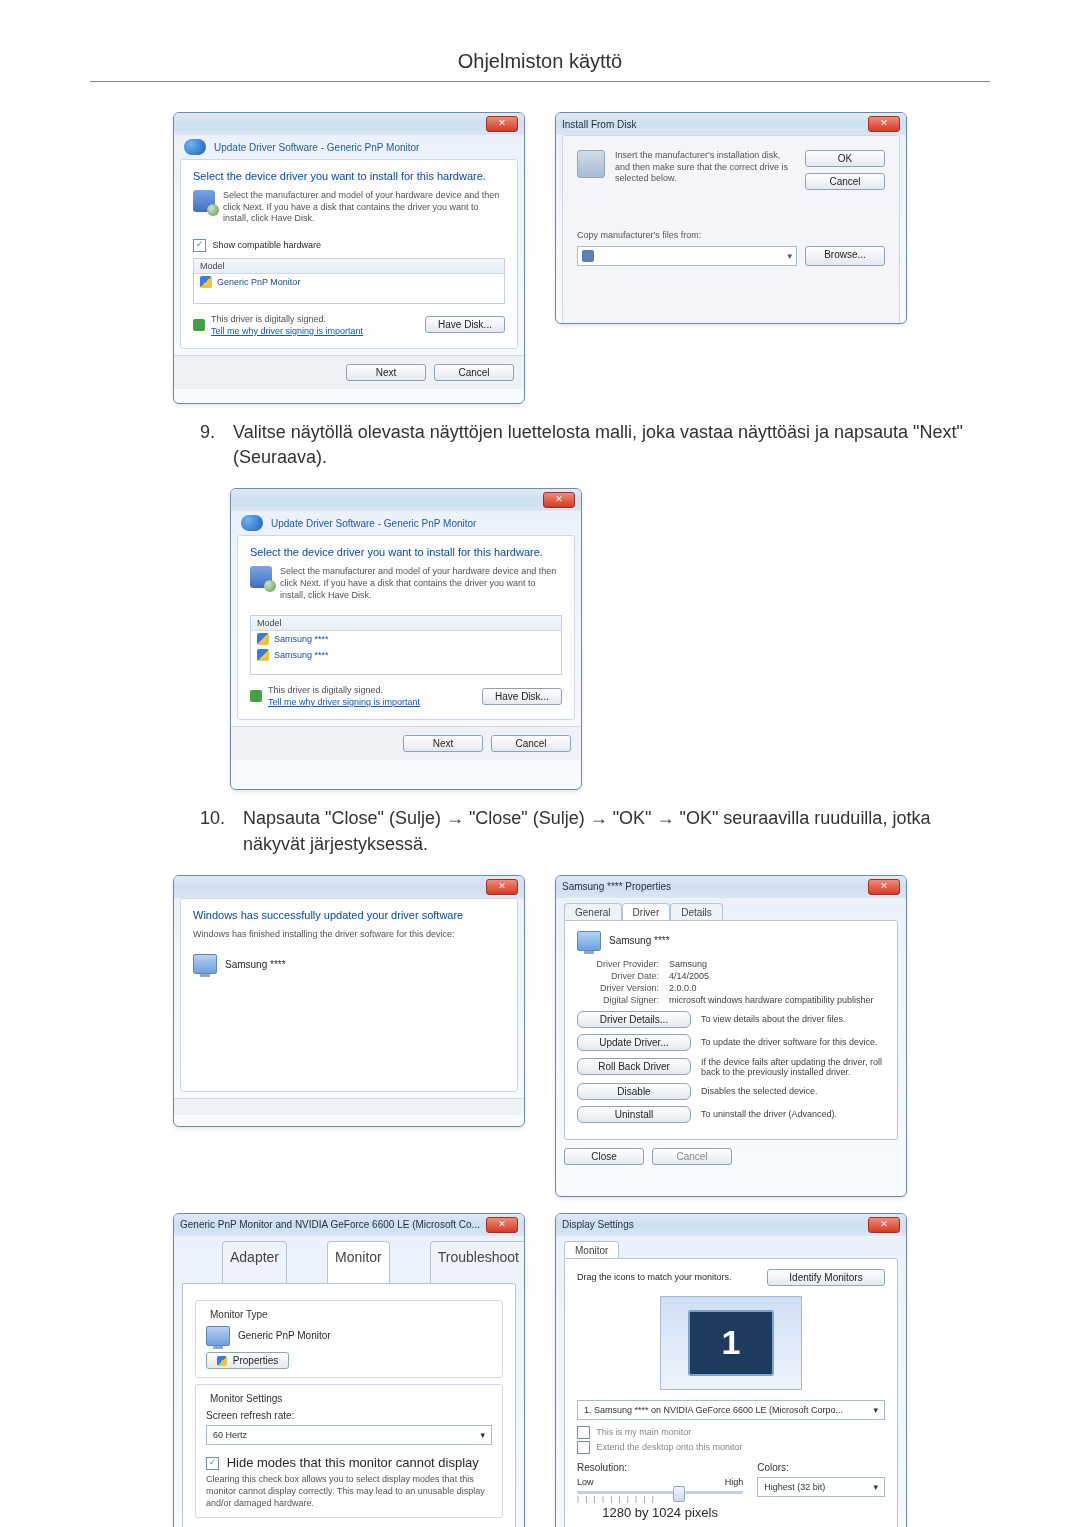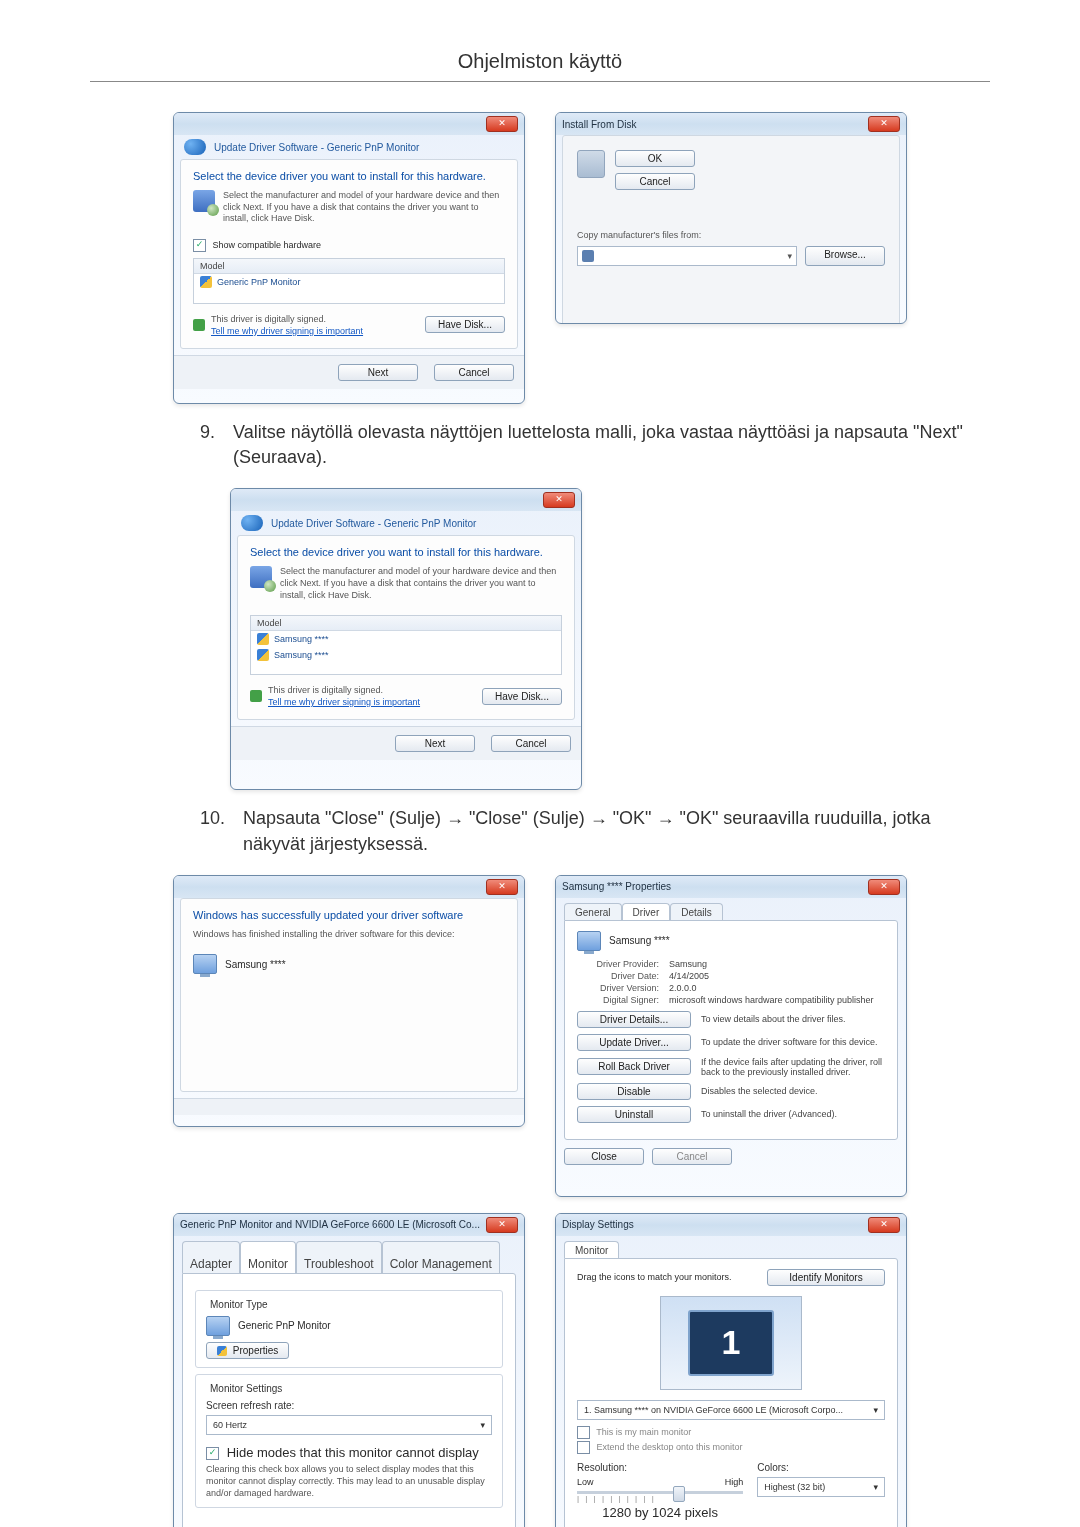--- a/index.html
+++ b/index.html
@@ -165,21 +165,21 @@
     font-size:10px;padding:3px 10px 2px;border:1px solid #b6c3d3;
     border-bottom:none;background:#eef3f9;border-radius:4px 4px 0 0;color:#444;
   }
   .tab.active{background:#fff;position:relative;z-index:2;}
   .tab-body{
     border:1px solid #b6c3d3;background:#fff;padding:10px 12px;
     border-radius:0 3px 3px 3px;
   }
   .kv{display:flex;gap:10px;font-size:9px;color:#444;margin:2px 0;}
   .kv .k{width:82px;text-align:right;color:#555;}
-  .btn-wide{min-width:92px;}
+  .btn-wide{min-width:92px;border-radius:6px;}
   .btn-desc{font-size:9px;color:#444;}
   .btn-desc-row{display:flex;gap:10px;align-items:center;margin:6px 0;}
 
   
   .disp{width:350px;}
   .identify-btn{min-width:96px;}
   .mon-preview{
     margin:10px auto;width:140px;height:92px;
     background:linear-gradient(#cfe0f4,#eef4fb);border:1px solid #aab9cb;
     display:flex;align-items:center;justify-content:center;
@@ -197,29 +197,29 @@
   }
   .slider-ticks{font-size:8px;color:#888;letter-spacing:2px;}
   .fieldset-title{font-size:10px;color:#333;margin-bottom:4px;}
   .groupbox{border:1px solid #cfd7e2;border-radius:3px;padding:8px 10px;margin:6px 0;}
   .groupbox .legend{font-size:10px;color:#333;margin:-14px 0 6px 0;background:#fff;display:inline-block;padding:0 4px;}
   .select{
     border:1px solid #aab9cb;background:#fff;height:18px;font-size:9px;
     display:flex;align-items:center;padding:0 6px;justify-content:space-between;color:#333;
   }
   .win .footer-row{
-    display:flex;gap:16px;justify-content:flex-end;
+    display:flex;gap:8px;justify-content:flex-end;
     padding:8px 10px;background:#eef2f7;border-top:1px solid #d0d9e4;
   }
   .win.prop .titlebar, .win.disp .titlebar { font-size:10px; }
   .muted{color:#888;}
   .text-input .floppy-mini{width:12px;height:12px;background:#5b7fb0;border-radius:2px;margin-right:4px;flex:0 0 12px;}
 
   
-  .adapter .tab{font-size:12px;padding:15px 7px 2px;}
+  .adapter .tab{font-size:14px;padding:7px 7px 2px;margin-left:40px;}
 </style>
 </head>
 <body>
 
 <div class="page">
 
   <div class="page-title">Ohjelmiston käyttö</div>
 
   <div class="row">
 
@@ -264,20 +264,21 @@
     </div>
 
     <div class="win dlg-small" style="height:210px;">
       <div class="titlebar">
         <span>Install From Disk</span>
         <span class="close-btn">✕</span>
       </div>
       <div class="body" style="height:160px;">
         <div style="display:flex;gap:10px;">
           <span class="floppy-ico"></span>
+          <div class="subtext" style="flex:1;">Insert the manufacturer's installation disk, and then make sure that the correct drive is selected below.</div>
           <div style="display:flex;flex-direction:column;gap:6px;">
             <span class="btn">OK</span>
             <span class="btn">Cancel</span>
           </div>
         </div>
         <div style="margin-top:40px;">
           <div class="subtext">Copy manufacturer's files from:</div>
           <div style="display:flex;gap:8px;margin-top:4px;">
             <div class="text-input" style="flex:1;">
               <span class="floppy-mini"></span>

